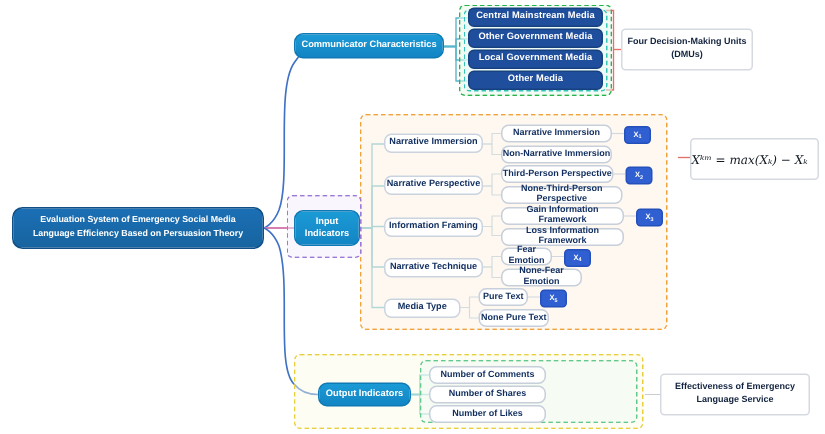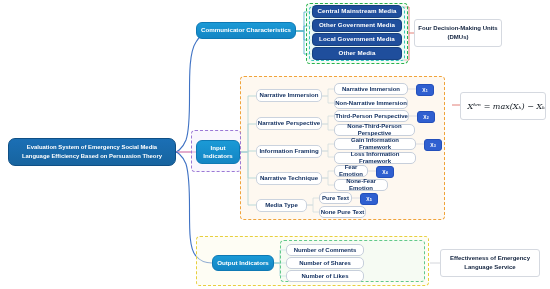--- a/index.html
+++ b/index.html
@@ -61,21 +61,21 @@
   .caption{
     background:#ffffff;color:#12233f;
     border:1px solid #d5d9e0;border-radius:3px;
     font-weight:bold;font-size:6px;line-height:1.5;
     position:absolute;display:flex;align-items:center;justify-content:center;
     text-align:center;padding:2px 3px;box-sizing:border-box;
   }
   
   .formula{
     background:#ffffff;border:1px solid #d5d9e0;border-radius:3px;
-    position:absolute;display:flex;align-items:center;justify-content:flex-end;
+    position:absolute;display:flex;align-items:center;justify-content:flex-start;
     font-family:"DejaVu Serif", serif;font-style:italic;
     font-size:8px;color:#101820;
   }
   
   .region{position:absolute;box-sizing:border-box;border-radius:4px;}
   .region-green{border:1.2px dashed #26b34a;background:rgba(233,248,236,.55);}
   .region-orange{border:1.2px dashed #f0a33a;background:rgba(253,243,228,.55);}
   .region-yellow{border:1.2px dashed #e8cf3d;background:rgba(253,250,230,.45);}
   .region-teal{border:1.2px dashed #35c5b8;background:rgba(232,250,248,.5);}
   .region-purple{border:1.2px dashed #9b79d6;background:rgba(243,238,252,.5);}

